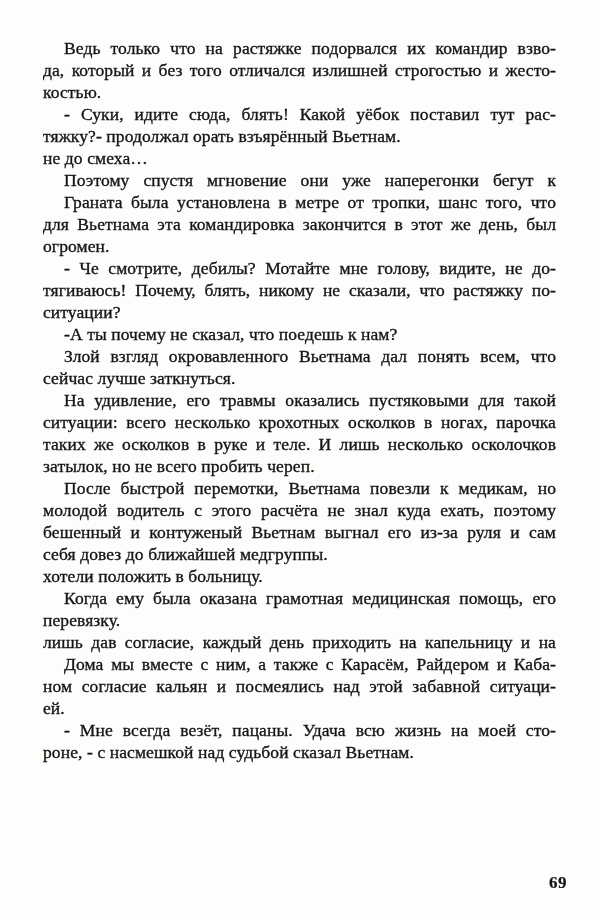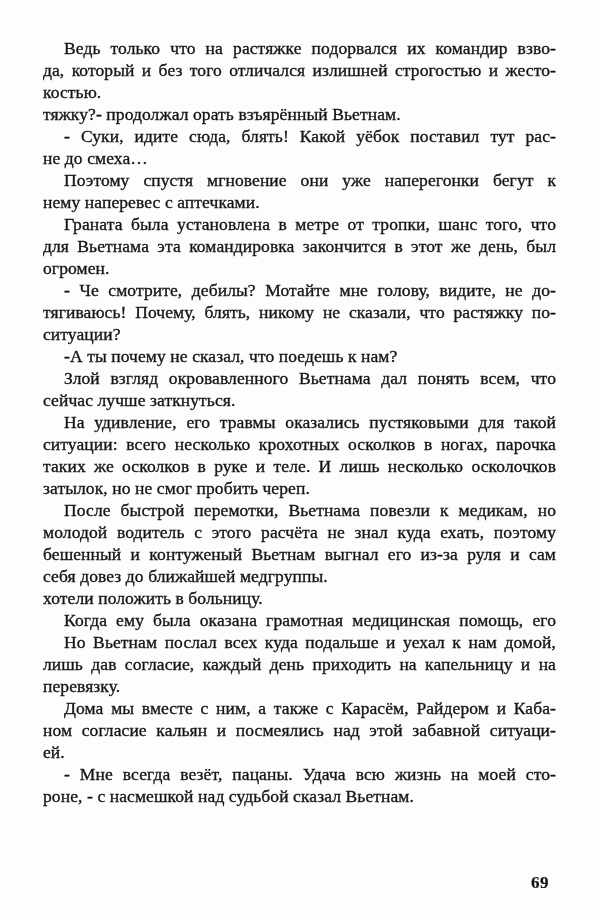--- a/index.html
+++ b/index.html
@@ -43,48 +43,47 @@
   .line.last {
     text-align: right;
     text-align-last: left;
   }
   .line.first {
     padding-left: 21px;
   }
   .page-number {
     position: absolute;
     top: 873px;
-    right: 51px;
+    right: 33px;
     font-size: 17px;
     font-weight: bold;
     letter-spacing: 0.5px;
     color: #161514;
     -webkit-text-stroke: 0.2px #161514;
   }
 </style>
 </head>
 <body>
 
 <div class="book-page">
   <div class="text-block" id="text-block">
       <div class="paragraph">
         <div class="line first">Ведь только что на растяжке подорвался их командир взво-</div>
         <div class="line">да, который и без того отличался излишней строгостью и жесто-</div>
         <div class="line last">костью.</div>
       </div>
       <div class="paragraph">
+        <div class="line first">- Суки, идите сюда, блять! Какой уёбок поставил тут рас-</div>
         <div class="line last">тяжку?- продолжал орать взъярённый Вьетнам.</div>
-        <div class="line first">- Суки, идите сюда, блять! Какой уёбок поставил тут рас-</div>
       </div>
       <div class="paragraph">
         <div class="line last">не до смеха…</div>
       </div>
       <div class="paragraph">
         <div class="line first">Поэтому спустя мгновение они уже наперегонки бегут к</div>
-        <div class="line last">нему наперевес с аптечками.</div>
       </div>
       <div class="paragraph">
         <div class="line first">Граната была установлена в метре от тропки, шанс того, что</div>
         <div class="line">для Вьетнама эта командировка закончится в этот же день, был</div>
         <div class="line last">огромен.</div>
       </div>
       <div class="paragraph">
         <div class="line first">- Че смотрите, дебилы? Мотайте мне голову, видите, не до-</div>
         <div class="line">тягиваюсь! Почему, блять, никому не сказали, что растяжку по-</div>
         <div class="line last">ситуации?</div>
@@ -93,36 +92,35 @@
         <div class="line first last">-А ты почему не сказал, что поедешь к нам?</div>
       </div>
       <div class="paragraph">
         <div class="line first">Злой взгляд окровавленного Вьетнама дал понять всем, что</div>
         <div class="line last">сейчас лучше заткнуться.</div>
       </div>
       <div class="paragraph">
         <div class="line first">На удивление, его травмы оказались пустяковыми для такой</div>
         <div class="line">ситуации: всего несколько крохотных осколков в ногах, парочка</div>
         <div class="line">таких же осколков в руке и теле. И лишь несколько осколочков</div>
-        <div class="line last">затылок, но не смог пробить череп.</div>
+        <div class="line last">затылок, но не всего пробить череп.</div>
       </div>
       <div class="paragraph">
         <div class="line first">После быстрой перемотки, Вьетнама повезли к медикам, но</div>
         <div class="line">молодой водитель с этого расчёта не знал куда ехать, поэтому</div>
         <div class="line">бешенный и контуженый Вьетнам выгнал его из-за руля и сам</div>
         <div class="line last">себя довез до ближайшей медгруппы.</div>
       </div>
       <div class="paragraph">
         <div class="line last">хотели положить в больницу.</div>
         <div class="line first">Когда ему была оказана грамотная медицинская помощь, его</div>
       </div>
       <div class="paragraph">
-        <div class="line first">Но Вьетнам послал всех куда подальше и уехал к нам домой,</div>
+        <div class="line last">перевязку.</div>
         <div class="line">лишь дав согласие, каждый день приходить на капельницу и на</div>
-        <div class="line last">перевязку.</div>
       </div>
       <div class="paragraph">
         <div class="line first">Дома мы вместе с ним, а также с Карасём, Райдером и Каба-</div>
         <div class="line">ном согласие кальян и посмеялись над этой забавной ситуаци-</div>
         <div class="line last">ей.</div>
       </div>
       <div class="paragraph">
         <div class="line first">- Мне всегда везёт, пацаны. Удача всю жизнь на моей сто-</div>
         <div class="line last">роне, - с насмешкой над судьбой сказал Вьетнам.</div>
       </div>

